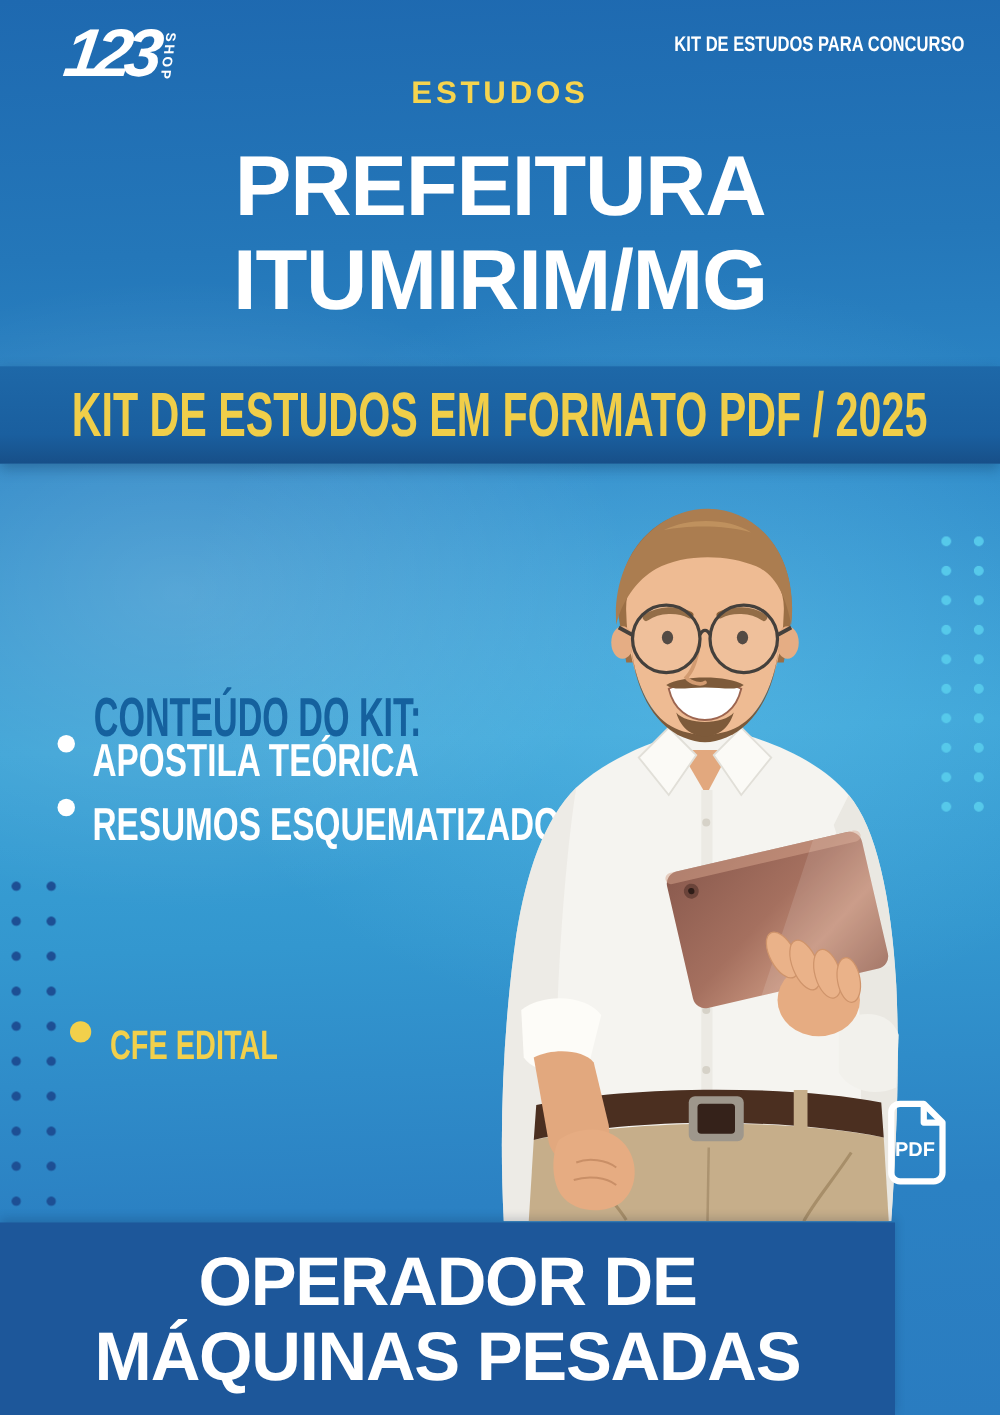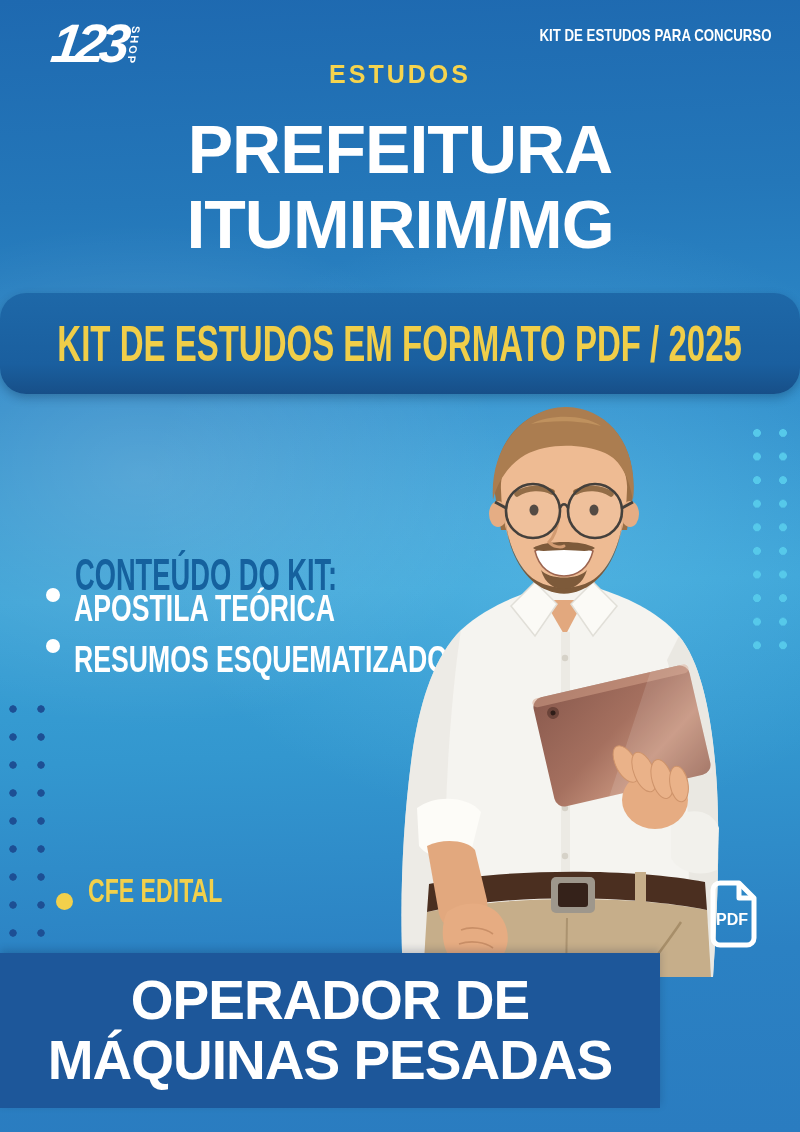--- a/index.html
+++ b/index.html
@@ -19,54 +19,54 @@
   .kit-label { position:absolute; top:26px; right:28px; color:#fff; font-weight:bold; font-size:17px;
     transform:scaleX(0.78); transform-origin:right center; white-space:nowrap; }
   
   .category { position:absolute; top:60px; left:0; width:100%; text-align:center;
     color:#f6d44e; font-weight:bold; font-size:25px; letter-spacing:3px; }
   
   .title { position:absolute; top:112px; left:0; width:100%; margin:0; text-align:center;
     color:#fff; font-weight:bold; font-size:68px; line-height:1.1; letter-spacing:-1px; }
   .title span { display:block; }
   
-  .strip { position:absolute; top:293px; left:0; right:0; height:101px;
+  .strip { position:absolute; top:293px; left:0; right:0; height:78px;
     background:linear-gradient(180deg,#1e68a8 0%,#1a5f9f 70%,#174f88 100%);
     box-shadow:0 4px 10px rgba(0,30,60,0.28);
-    display:flex; align-items:center; justify-content:center;border-radius:26px; }
+    display:flex; align-items:center; justify-content:center; }
   .strip-text { color:#f0ce49; font-weight:bold; font-size:50px; white-space:nowrap;
     transform:scaleX(0.66); transform-origin:center; }
   
   .content-heading { position:absolute; left:75px; top:514px;margin-top:36px; }
   .content-heading span { display:inline-block; color:#15619e; font-weight:bold; font-size:44px;
     transform:scaleX(0.62); transform-origin:left center; white-space:nowrap; }
   
   .kit-list { position:absolute; left:46px; top:588px; list-style:none; margin:0; padding:0; }
   .kit-list li { display:flex; align-items:flex-start; height:36px; margin-bottom:15px; }
   .bullet-w { width:14px; height:14px; border-radius:50%; background:#fff; margin-right:14px; flex:none; }
   .kit-list .itm { color:#fff; font-weight:bold; font-size:37px; white-space:nowrap;
     display:inline-block; transform:scaleX(0.72); transform-origin:left center; }
   
-  .cfe { position:absolute; left:56px; top:872px; display:flex; align-items:flex-end; }
+  .cfe { position:absolute; left:56px; top:817px; display:flex; align-items:flex-start; }
   .bullet-y { width:17px; height:17px; border-radius:50%; background:#f2d04b; margin-right:15px; flex:none; }
   .cfe .itm { color:#f2d04b; font-weight:bold; font-size:33px; white-space:nowrap;
     display:inline-block; transform:scaleX(0.7); transform-origin:left center; }
   
   .dots-left { position:absolute; left:6px; top:702px; width:56px; height:272px;
     background-image:radial-gradient(circle at 7px 7px, #1d4f94 3.4px, transparent 4px);
     background-size:28px 28px; }
   .dots-right { position:absolute; left:750px; top:426px; width:52px; height:236px;
     background-image:radial-gradient(circle at 7px 7px, #56c9ea 3.6px, transparent 4.2px);
     background-size:26px 23.6px; }
   
   .person { position:absolute; left:383px; top:398px; width:347px; height:579px; }
   
   .pdf-icon { position:absolute; left:703px; top:880px; width:58px; height:68px; }
   
-  .footer-banner { position:absolute; left:0; top:953px; width:660px; height:155px;
+  .footer-banner { position:absolute; left:0; top:978px; width:716px; height:155px;
     background:#1d579a; box-shadow:0 -3px 8px rgba(0,20,50,0.2);
     display:flex; flex-direction:column; align-items:center; justify-content:center; }
   .footer-banner span { color:#fff; font-weight:bold; font-size:55px; line-height:1.08; letter-spacing:-1px; }
 </style>
 </head>
 <body>
 
 <div class="poster">
 
   <div class="logo">

